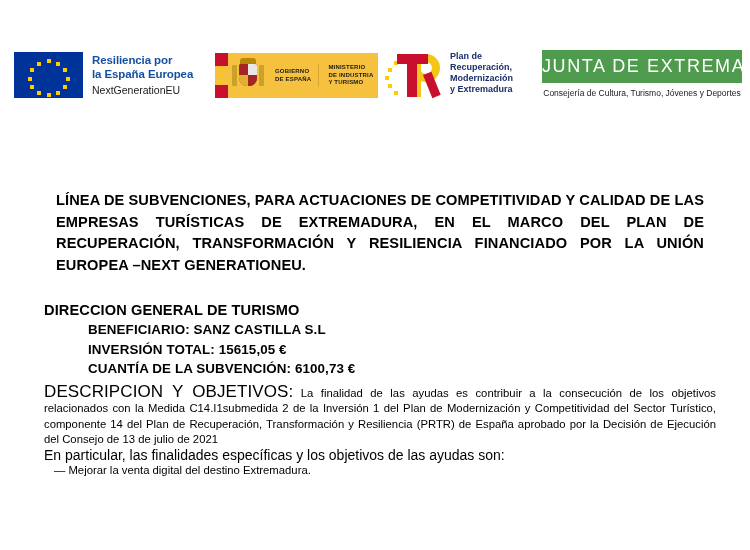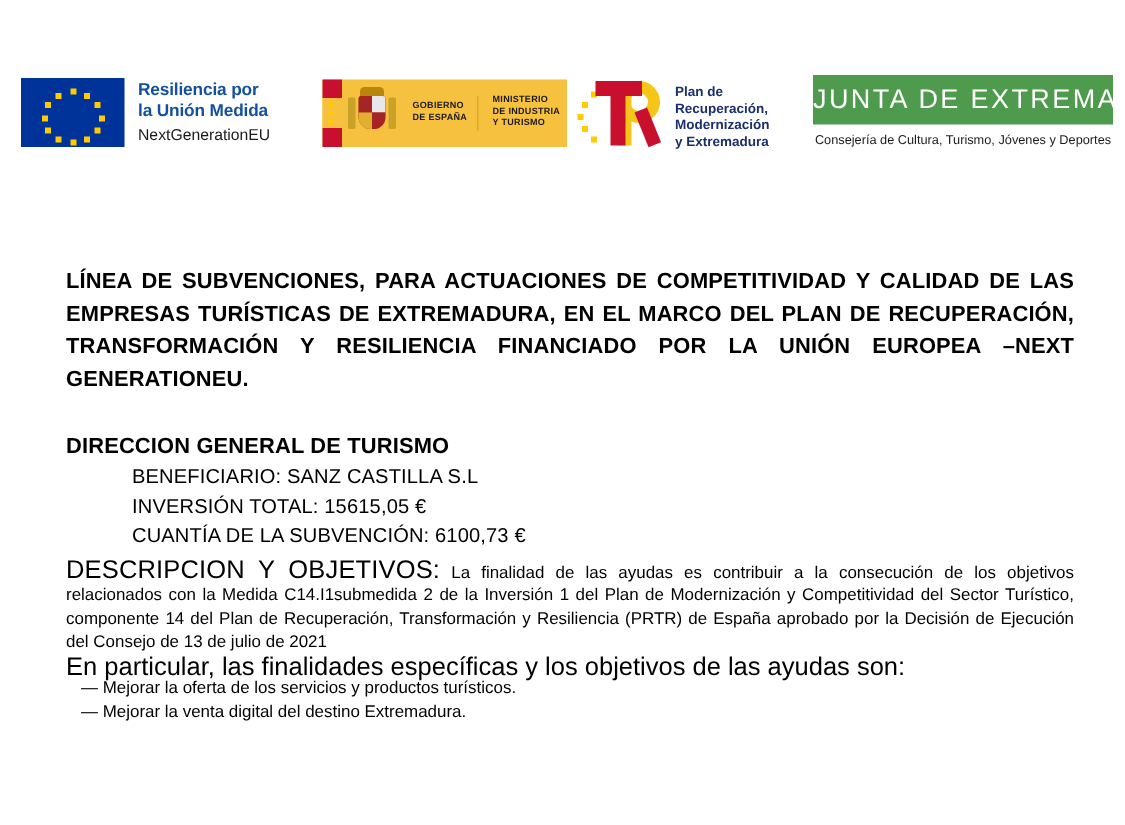--- a/index.html
+++ b/index.html
@@ -151,21 +151,21 @@
     border-left: 1px solid #d9a82c;
     padding-left: 9px;
   }
 
   
   .logo-prtr {
     position: absolute;
     left: 385px;
     top: 6px;
     display: flex;
-    align-items: flex-end;
+    align-items: flex-start;
   }
   .prtr-mark {
     position: relative;
     width: 58px;
     height: 49px;
     flex: none;
   }
   .prtr-stars {
     position: absolute;
     left: 0;
@@ -265,51 +265,51 @@
     top: 178px;
     width: 672px;
   }
   .doc-title {
     font-size: 14.6px;
     font-weight: bold;
     line-height: 21.5px;
     text-align: justify;
     text-align-last: left;
     letter-spacing: 0.1px;
-    margin: 0;
+    margin: 12px;
   }
   .section-heading {
     font-size: 14.6px;
     font-weight: bold;
     line-height: 19px;
     margin: 25px 0 0 0;
     letter-spacing: 0.1px;
   }
   .field-line {
     font-size: 13.4px;
-    font-weight: normal;
+    font-weight: bold;
     line-height: 19.5px;
     margin: 0;
     letter-spacing: 0.1px;
     padding-left: 44px;
   }
   .desc-block {
     margin-top: 5px;
     font-size: 11.3px;
     line-height: 15.6px;
     text-align: justify;
     text-align-last: left;
   }
   .desc-label {
     font-size: 17px;
     font-weight: normal;
     letter-spacing: 0.1px;
   }
   .plain-line {
-    font-size: 17px;
+    font-size: 14px;
     line-height: 15.6px;
     margin: 0;
   }
   .bullet-line {
     font-size: 11.3px;
     line-height: 15.6px;
     margin: 0;
     padding-left: 10px;
   }
 </style>
@@ -328,21 +328,21 @@
       <span class="eu-star" style="left:42px;top:38.5px;"></span>
       <span class="eu-star" style="left:32.5px;top:41px;"></span>
       <span class="eu-star" style="left:23px;top:38.5px;"></span>
       <span class="eu-star" style="left:16px;top:33px;"></span>
       <span class="eu-star" style="left:13.5px;top:25px;"></span>
       <span class="eu-star" style="left:16px;top:16px;"></span>
       <span class="eu-star" style="left:23px;top:9.5px;"></span>
     </div>
     <div class="eu-text">
       <div class="eu-line">Resiliencia por</div>
-      <div class="eu-line">la Unión Medida</div>
+      <div class="eu-line">la España Europea</div>
       <div class="eu-ngeu">NextGenerationEU</div>
     </div>
   </div>
 
   <div class="logo-gob">
     <div class="gob-flag">
       <span class="dot" style="top:15px;"></span>
       <span class="dot" style="top:21px;"></span>
       <span class="dot" style="top:27px;"></span>
     </div>
@@ -406,16 +406,15 @@
 
   <div class="section-heading">DIRECCION GENERAL DE TURISMO</div>
 
   <div class="field-line">BENEFICIARIO: SANZ CASTILLA S.L</div>
   <div class="field-line">INVERSIÓN TOTAL: 15615,05 €</div>
   <div class="field-line">CUANTÍA DE LA SUBVENCIÓN: 6100,73 €</div>
 
   <div class="desc-block"><span class="desc-label">DESCRIPCION Y OBJETIVOS:</span> <span>La finalidad de las ayudas es contribuir a la consecución de los objetivos relacionados con la Medida C14.I1submedida 2 de la Inversión 1 del Plan de Modernización y Competitividad del Sector Turístico, componente 14 del Plan de Recuperación, Transformación y Resiliencia (PRTR) de España aprobado por la Decisión de Ejecución del Consejo de 13 de julio de 2021</span></div>
 
   <p class="plain-line">En particular, las finalidades específicas y los objetivos de las ayudas son:</p>
-  <p class="bullet-line">— Mejorar la oferta de los servicios y productos turísticos.</p>
   <p class="bullet-line">— Mejorar la venta digital del destino Extremadura.</p>
 
 </div>
 
 </body></html>

